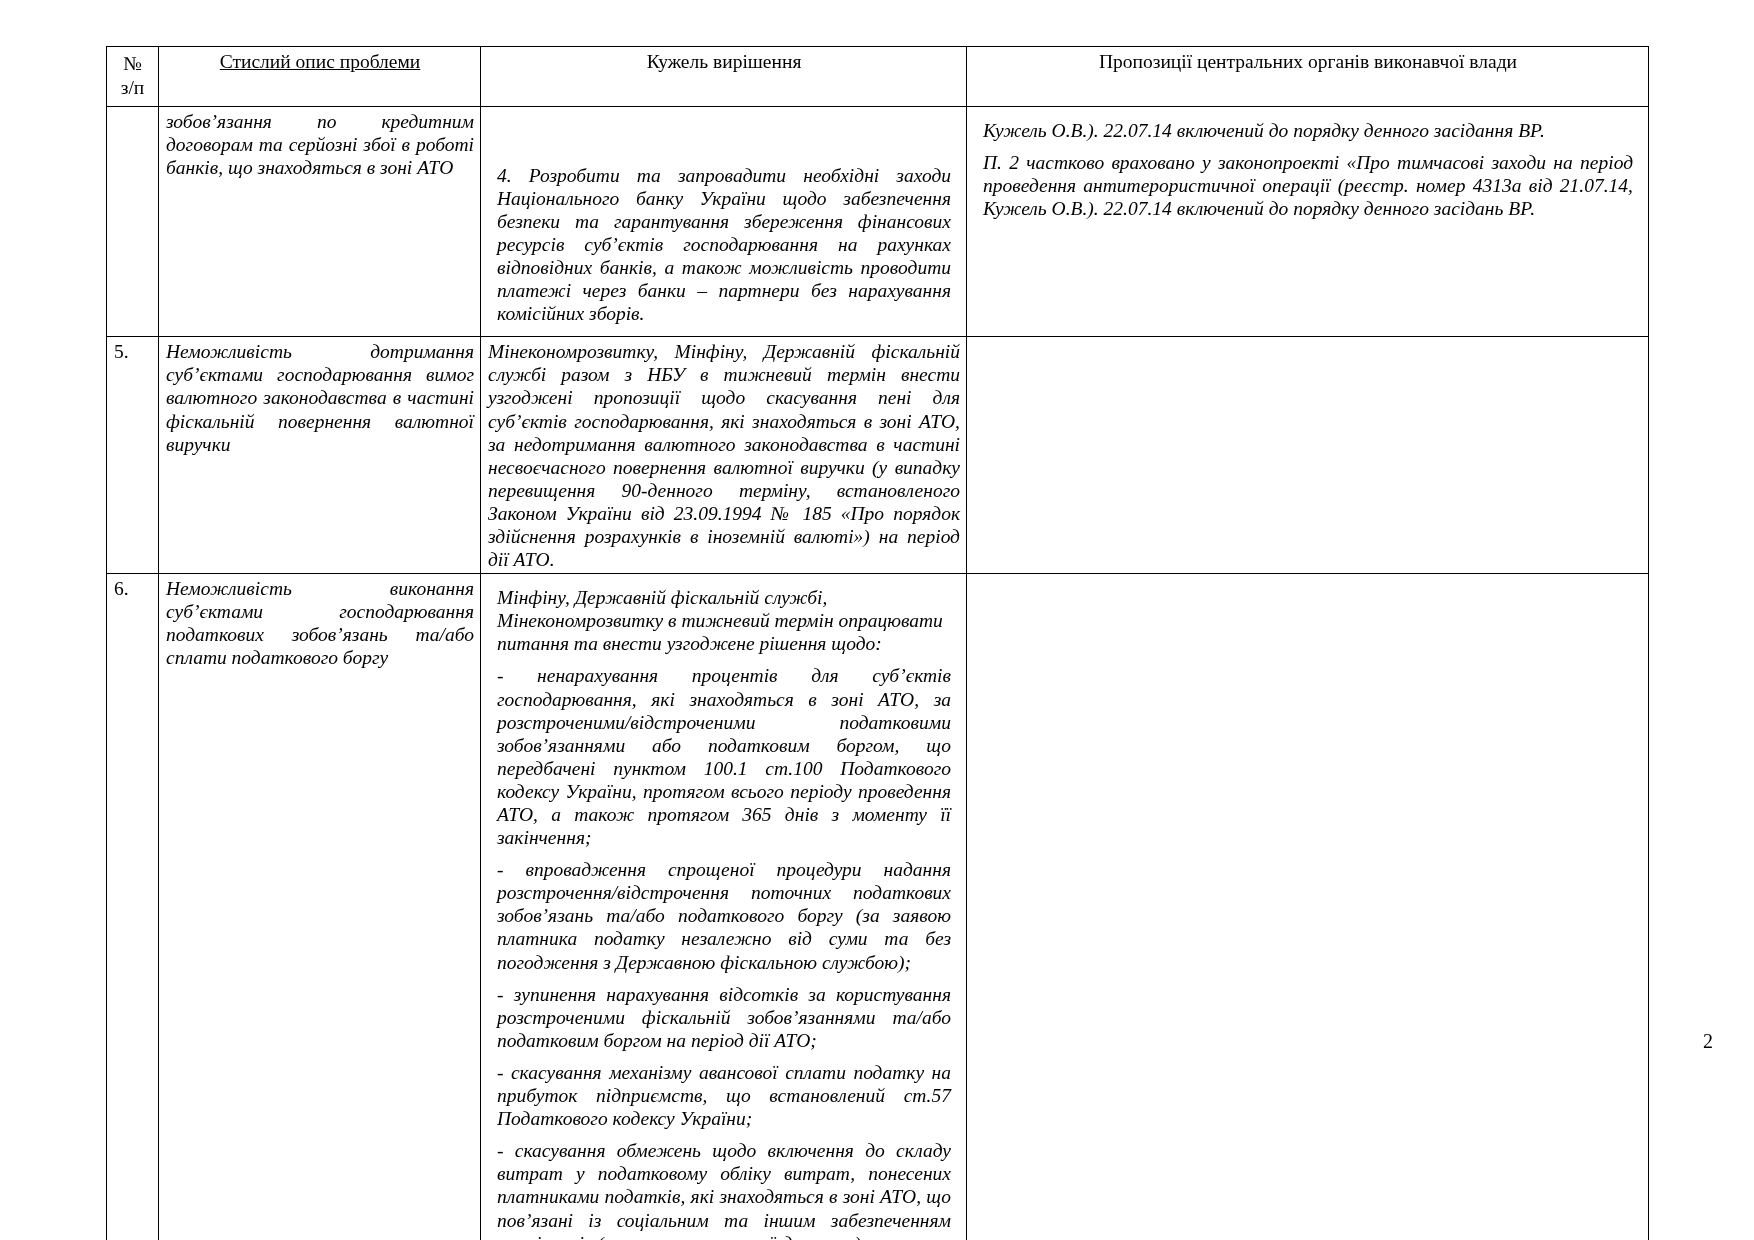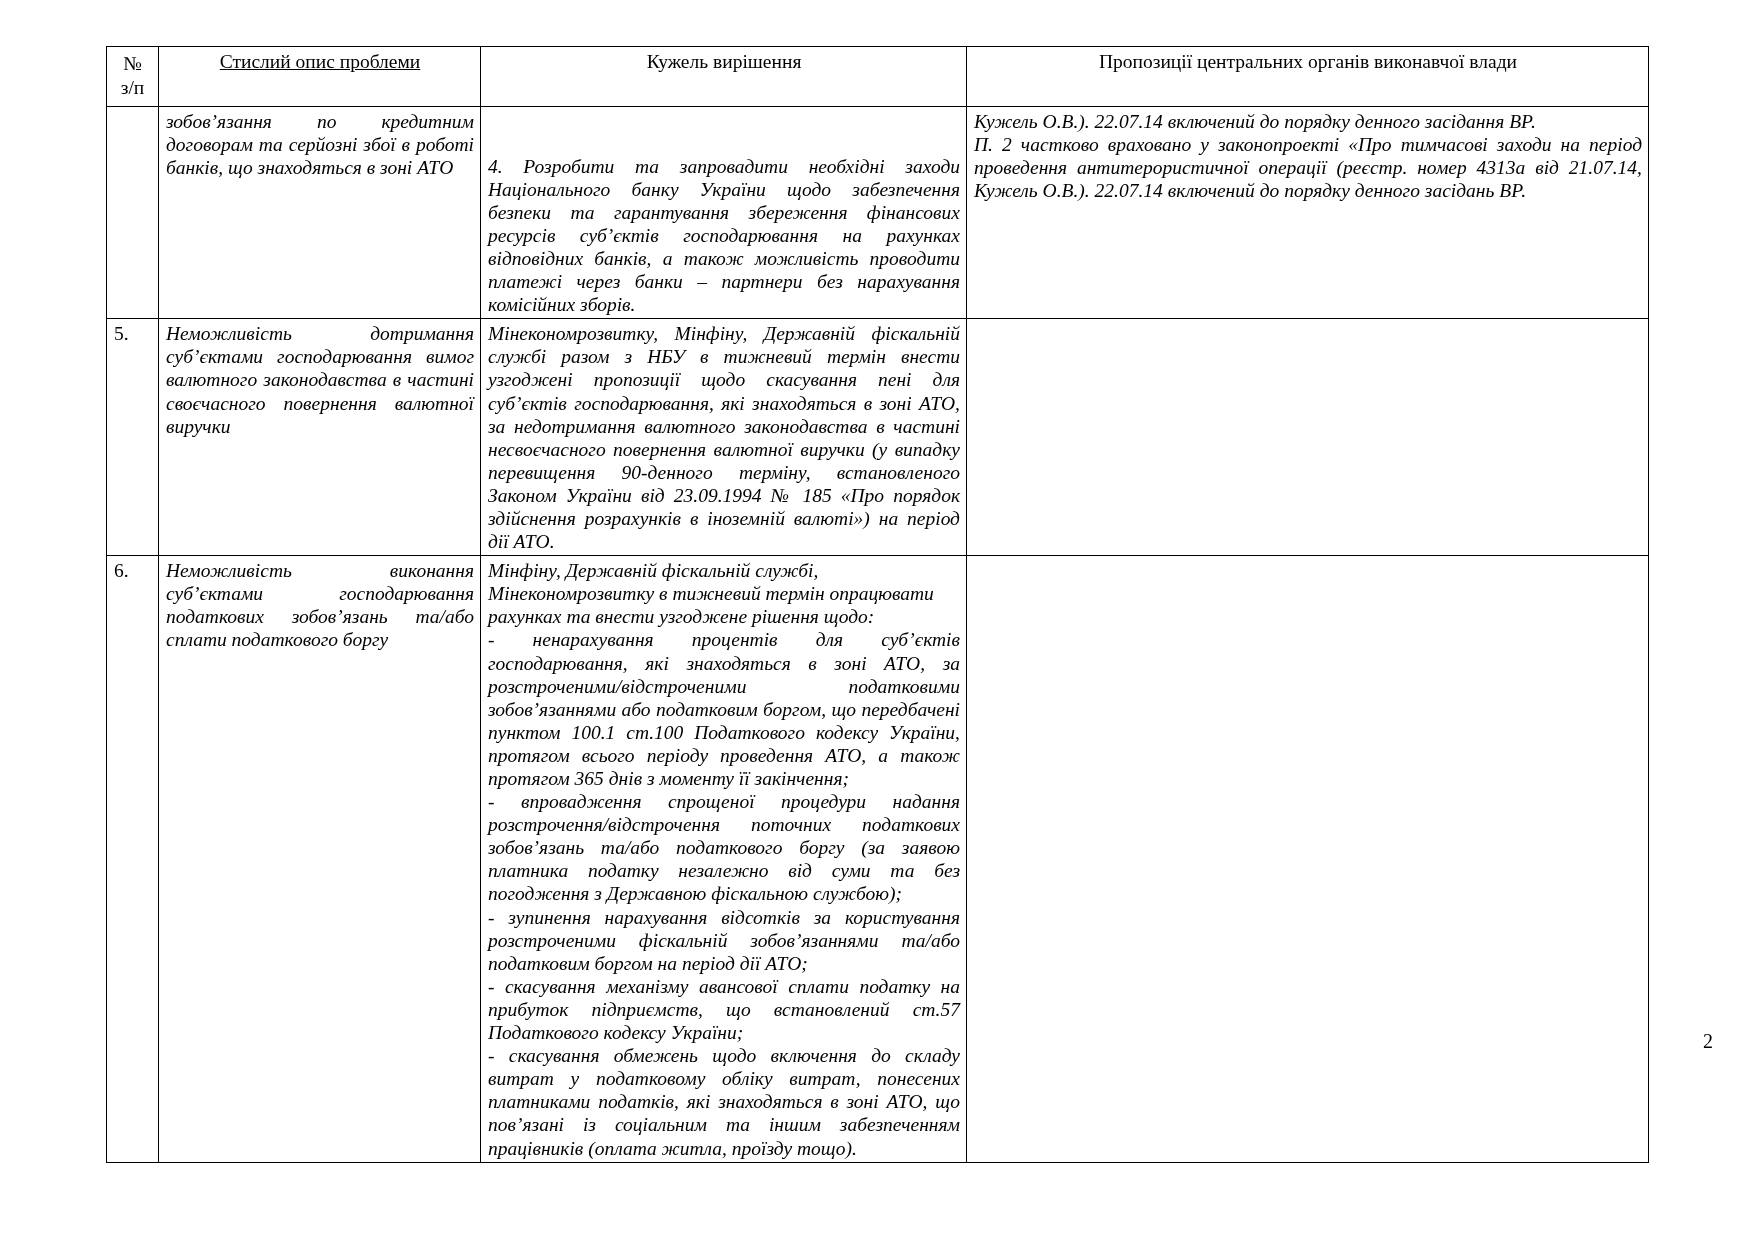--- a/index.html
+++ b/index.html
@@ -62,21 +62,21 @@
     text-align: left;
     padding-left: 9px;
   }
   .just {
     text-align: justify;
     text-justify: inter-word;
     hyphens: none;
     font-style: italic;
   }
   .just p {
-    margin: 0;
+    margin: 9px;
     text-align: justify;
   }
   .just p.last {
     text-align: left;
   }
 
   .page-number {
     position: absolute;
     right: 41px;
     top: 1030px;
@@ -117,30 +117,30 @@
           <p>4. Розробити та запровадити необхідні заходи Національного банку України щодо забезпечення безпеки та гарантування збереження фінансових ресурсів суб’єктів господарювання на рахунках відповідних банків, а також можливість проводити платежі через банки – партнери без нарахування комісійних зборів.</p>
         </td>
         <td class="just">
           <p>Кужель О.В.). 22.07.14 включений до порядку денного засідання ВР.</p>
           <p>П. 2 частково враховано у законопроекті «Про тимчасові заходи на період проведення антитерористичної операції (реєстр. номер 4313а від 21.07.14, Кужель О.В.). 22.07.14 включений до порядку денного засідань ВР.</p>
         </td>
       </tr>
 
       <tr>
         <td class="cell-num">5.</td>
-        <td class="just">Неможливість дотримання суб’єктами господарювання вимог валютного законодавства в частині своєчасного повернення валютної виручки</td>
+        <td class="just">Неможливість дотримання суб’єктами господарювання вимог валютного законодавства в частині фіскальній повернення валютної виручки</td>
         <td class="just">Мінекономрозвитку, Мінфіну, Державній фіскальній службі разом з НБУ в тижневий термін внести узгоджені пропозиції щодо скасування пені для суб’єктів господарювання, які знаходяться в зоні АТО, за недотримання валютного законодавства в частині несвоєчасного повернення валютної виручки (у випадку перевищення 90-денного терміну, встановленого Законом України від 23.09.1994 № 185 «Про порядок здійснення розрахунків в іноземній валюті») на період дії АТО.</td>
         <td></td>
       </tr>
 
       <tr>
         <td class="cell-num">6.</td>
         <td class="just">Неможливість виконання суб’єктами господарювання податкових зобов’язань та/або сплати податкового боргу</td>
         <td class="just">
-          <p class="last">Мінфіну, Державній фіскальній службі, Мінекономрозвитку в тижневий термін опрацювати рахунках та внести узгоджене рішення щодо:</p>
+          <p class="last">Мінфіну, Державній фіскальній службі, Мінекономрозвитку в тижневий термін опрацювати питання та внести узгоджене рішення щодо:</p>
           <p>- ненарахування процентів для суб’єктів господарювання, які знаходяться в зоні АТО, за розстроченими/відстроченими податковими зобов’язаннями або податковим боргом, що передбачені пунктом 100.1 ст.100 Податкового кодексу України, протягом всього періоду проведення АТО, а також протягом 365 днів з моменту її закінчення;</p>
           <p>- впровадження спрощеної процедури надання розстрочення/відстрочення поточних податкових зобов’язань та/або податкового боргу (за заявою платника податку незалежно від суми та без погодження з Державною фіскальною службою);</p>
           <p>- зупинення нарахування відсотків за користування розстроченими фіскальній зобов’язаннями та/або податковим боргом на період дії АТО;</p>
           <p>- скасування механізму авансової сплати податку на прибуток підприємств, що встановлений ст.57 Податкового кодексу України;</p>
           <p>- скасування обмежень щодо включення до складу витрат у податковому обліку витрат, понесених платниками податків, які знаходяться в зоні АТО, що пов’язані із соціальним та іншим забезпеченням працівників (оплата житла, проїзду тощо).</p>
         </td>
         <td></td>
       </tr>
 
     </tbody>

